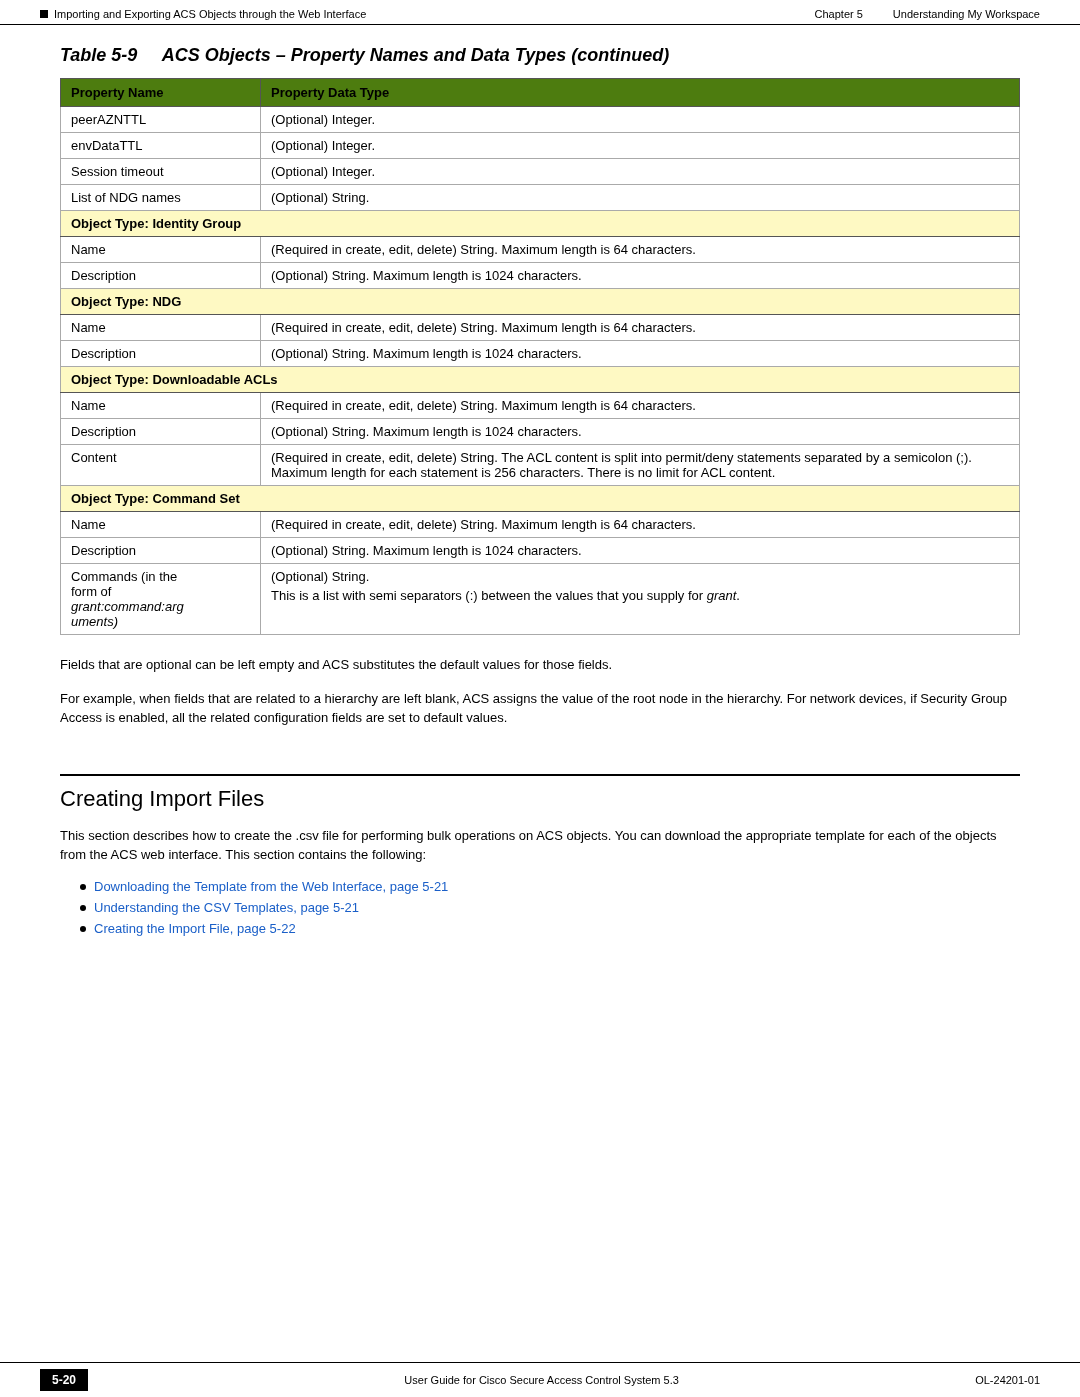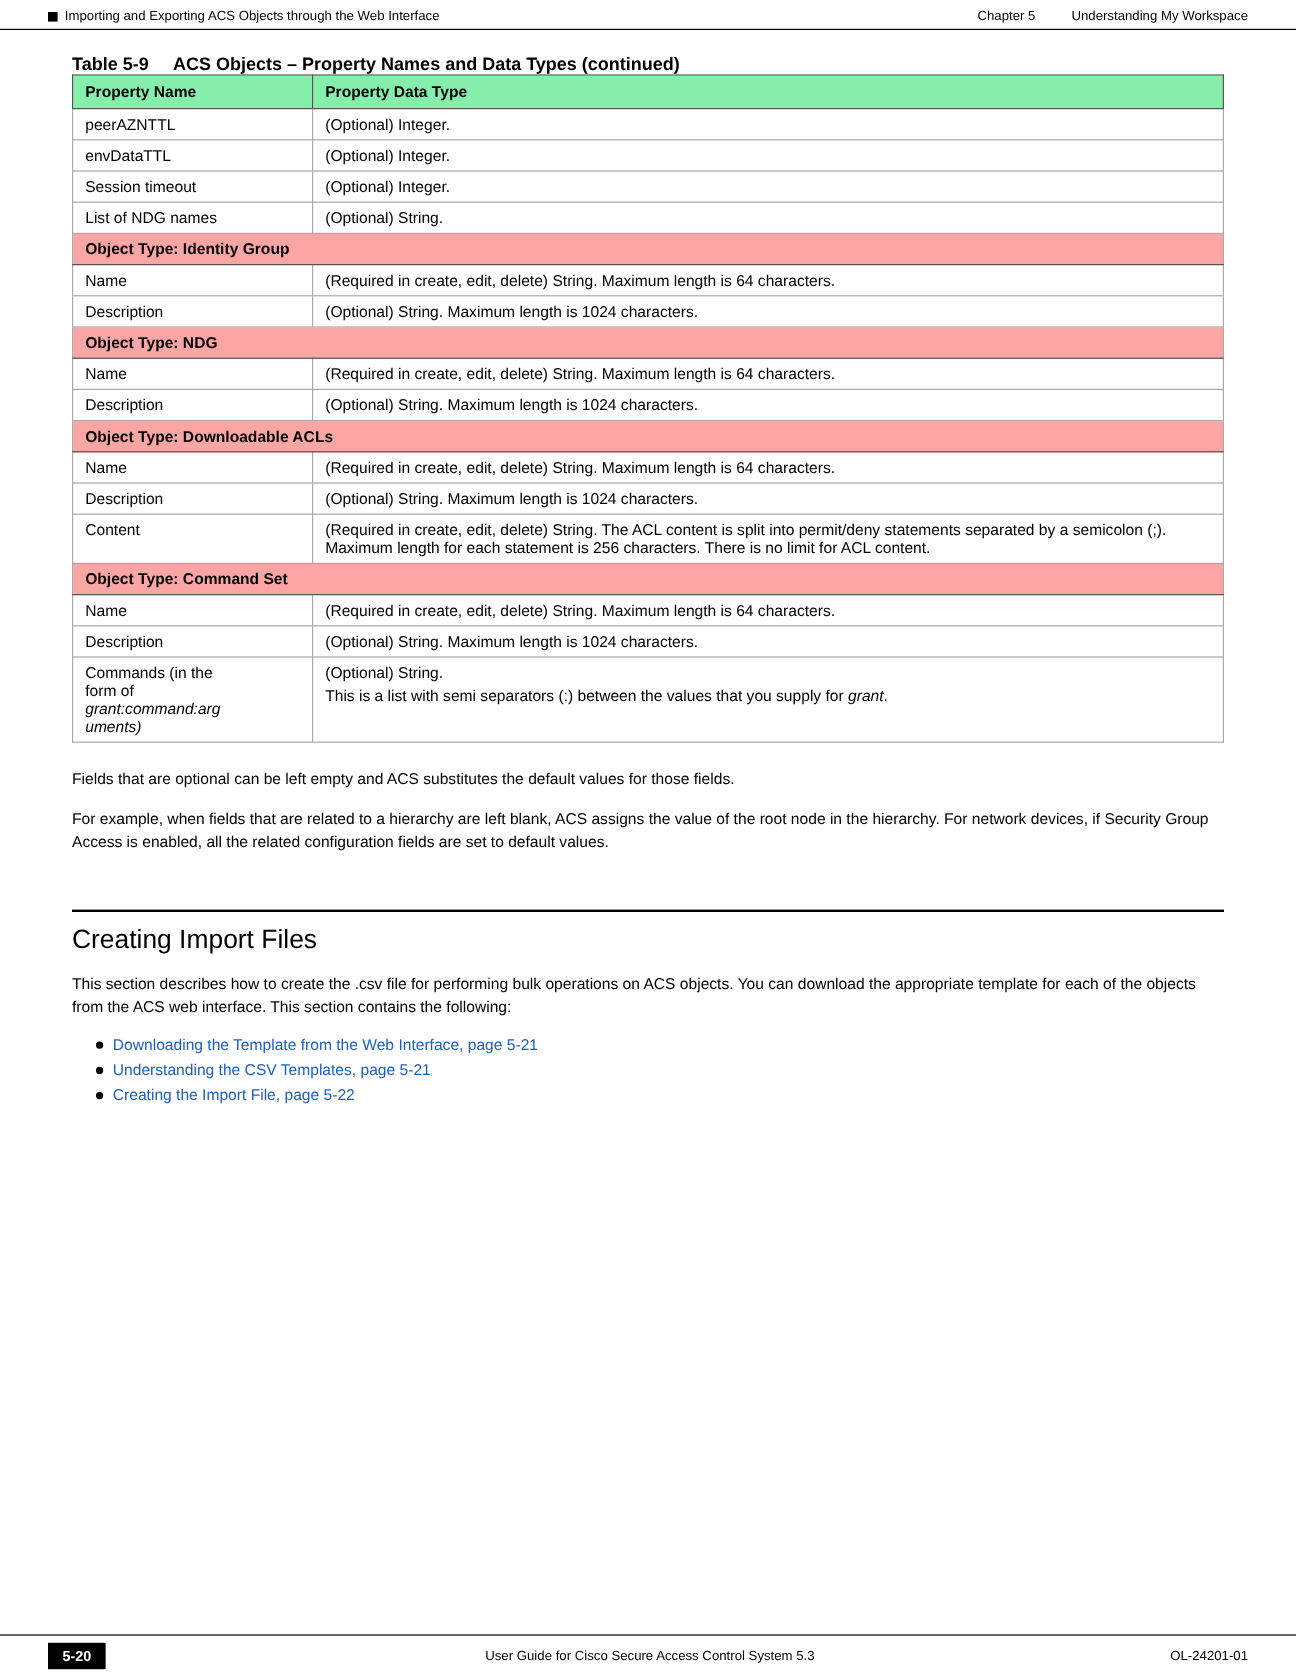--- a/index.html
+++ b/index.html
@@ -41,47 +41,48 @@
       font-size: 11px;
     }
 
     
     .main-content {
       padding: 20px 60px 80px 60px;
     }
 
     
     .table-title {
-      font-size: 15px;
-      font-weight: bold;
-      margin-bottom: 0;
+      font-size: 18px;
+      font-weight: bold;
+      font-style: italic;
+      margin-bottom: 12px;
     }
 
     
     .data-table {
       width: 100%;
       border-collapse: collapse;
       margin-bottom: 20px;
     }
     .data-table th {
-      background: #86efac;
+      background: #4d7c0f;
       border: 1px solid #555;
       padding: 6px 10px;
       text-align: left;
       font-size: 13px;
       font-weight: bold;
     }
     .data-table td {
       border: 1px solid #aaa;
       padding: 5px 10px;
       vertical-align: top;
       font-size: 13px;
     }
     .data-table tr.section-header td {
-      background: #fca5a5;
+      background: #fef9c3;
       font-weight: bold;
       font-size: 13px;
       border-top: 1px solid #555;
       border-bottom: 1px solid #555;
       padding: 5px 10px;
     }
     .data-table tr.section-header td span {
       font-weight: bold;
     }
     .data-table td.prop-name {

